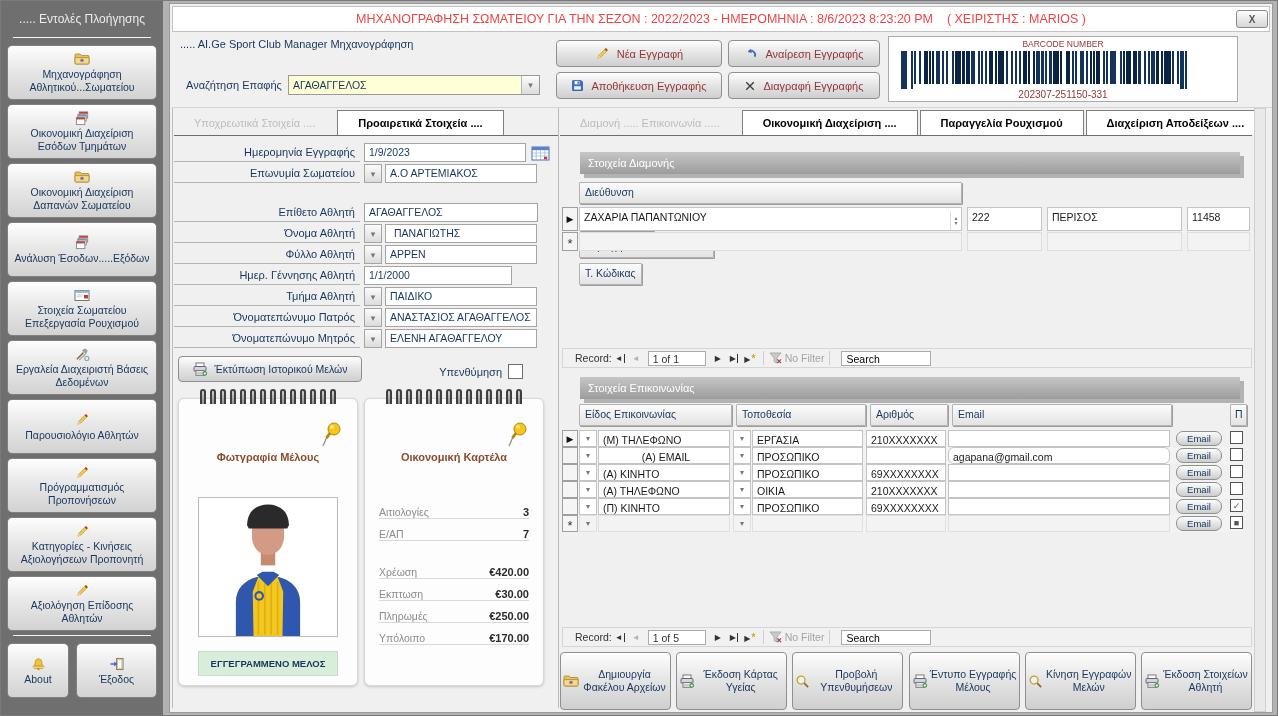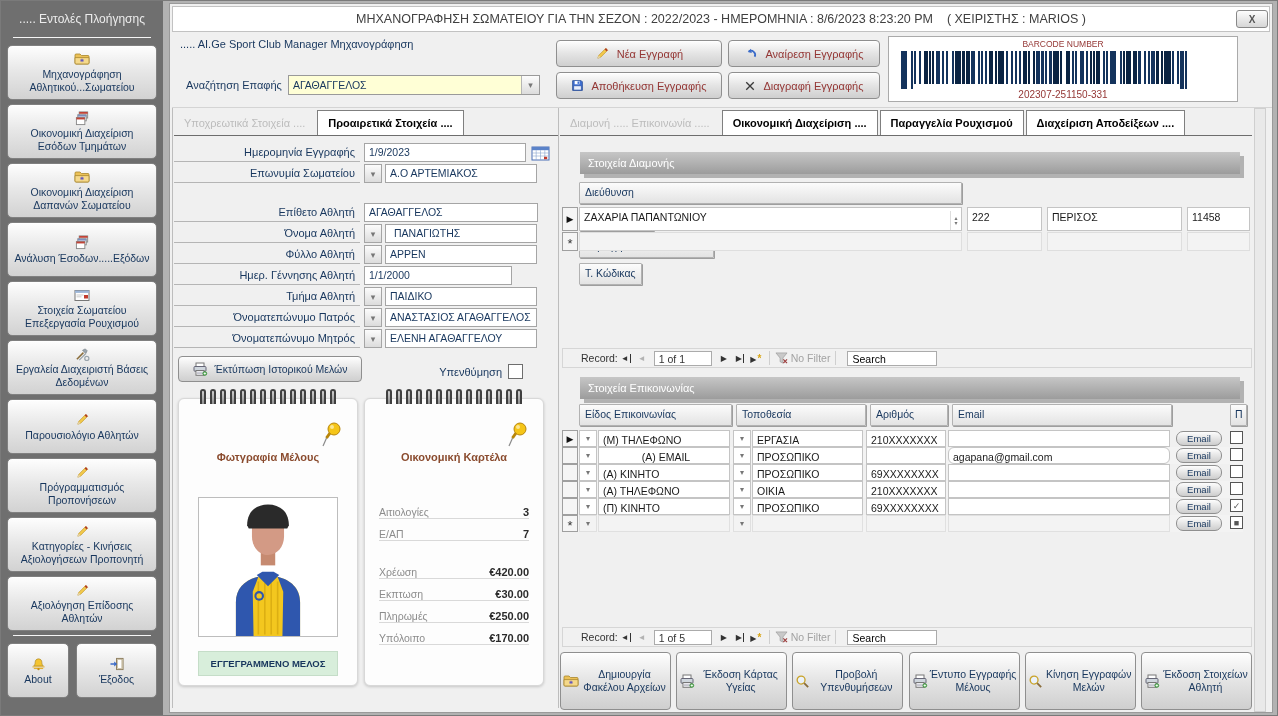--- a/index.html
+++ b/index.html
@@ -17,42 +17,42 @@
   .sb-btn .ic{height:16px;display:flex;align-items:center;justify-content:center;}
   .ic svg{display:block;}
   .sb-bottom{display:flex;gap:7px;margin-top:6px;}
   .sb-bottom .sb-btn{height:55px;margin-bottom:0;}
   .sb-bottom .sb-btn:first-child{width:62px;}
   .sb-bottom .sb-btn:last-child{width:81px;}
 
   
   .main{position:absolute;left:168px;top:2px;width:1104px;height:710px;background:#f0f0f0;border:1px solid #9a9a9a;overflow:hidden;}
   .titlebar{position:absolute;left:2px;top:2px;width:1098px;height:26px;background:#fff;border:1px solid #c2c2c2;
-    text-align:center;line-height:24px;color:#404040;font-size:12.5px;white-space:pre;}
+    text-align:center;line-height:24px;color:#ef4444;font-size:12.5px;white-space:pre;}
   .close-btn{position:absolute;left:1066px;top:6px;width:32px;height:18px;border:1px solid #888;border-radius:3px;
     background:linear-gradient(#fdfdfd,#d6d6d6);color:#555;font-size:10px;font-weight:bold;text-align:center;line-height:16px;cursor:pointer;}
   .header-band{position:absolute;left:2px;top:28px;width:1100px;height:76px;border-bottom:1px solid #d4d4d4;background:#f0f0f0;}
   .app-label{position:absolute;left:8px;top:6px;color:#17365D;font-size:11px;}
   .search-label{position:absolute;left:14px;top:47px;color:#17365D;font-size:11px;}
   .combo{position:absolute;left:116px;top:43px;width:252px;height:20px;background:#FFFFD6;border:1px solid #9a9a9a;display:flex;}
   .combo .val{flex:1;font-size:10.5px;color:#17365D;padding:3px 0 0 4px;overflow:hidden;white-space:nowrap;}
   .dd{width:18px;display:flex;align-items:center;justify-content:center;background:linear-gradient(#fcfcfc,#dcdcdc);border-left:1px solid #b5b5b5;cursor:pointer;}
   .dd::before{content:"\25BE";color:#777;font-size:9px;}
   .act-btn{position:absolute;height:27px;border:1px solid #8f8f8f;border-radius:4px;cursor:pointer;
     background:linear-gradient(#fefefe,#e4e4e4 50%,#cfcfcf);box-shadow:inset 0 1px 0 #fff;
     display:flex;align-items:center;justify-content:center;gap:7px;color:#943634;font-size:11px;}
   .barcode-box{position:absolute;left:716px;top:4px;width:350px;height:66px;background:#fff;border:1px solid #aaa;}
   .bc-title{text-align:center;font-size:8.5px;color:#943634;margin-top:2px;}
   .bc-bars{position:absolute;left:12px;right:12px;top:14px;height:38px;display:flex;align-items:flex-start;overflow:hidden;}
   .bc-bars i{display:block;}
   .bc-num{position:absolute;bottom:1px;width:100%;text-align:center;font-size:10px;color:#943634;}
 
   
   .tabbar{position:absolute;height:26px;border-bottom:1px solid #6d6d6d;display:flex;align-items:flex-end;}
-  .tab{height:25px;padding:0 10px;font-size:11px;display:flex;align-items:center;white-space:nowrap;cursor:pointer;}
+  .tab{height:25px;padding:0 20px;font-size:11px;display:flex;align-items:center;white-space:nowrap;cursor:pointer;}
   .tab.sel{color:#bcbcbc;}
   .tab.off{background:#fff;border:1px solid #7f7f7f;border-bottom:none;color:#000;font-weight:bold;margin-left:2px;}
 
   
   .fields{position:absolute;left:4px;top:138px;width:384px;}
   .frow{display:flex;align-items:flex-end;height:20px;margin-bottom:1px;}
   .frow.gap{margin-top:19px;}
   .flabel{width:186px;text-align:right;color:#17365D;font-size:11px;padding:0 5px 2px 0;border-bottom:1px solid #b5b5b5;height:20px;line-height:20px;}
   .fctrl{display:flex;align-items:center;height:19px;margin-left:4px;}
   .tbox{height:19px;background:#fff;border:1px solid #a5a5a5;font-size:10.5px;color:#17365D;padding:2px 0 0 4px;white-space:nowrap;overflow:hidden;}
@@ -86,21 +86,21 @@
     color:#17365D;font-size:10.5px;padding:3px 0 0 5px;height:22px;border-radius:1px;white-space:nowrap;overflow:hidden;cursor:pointer;}
   .cellbox{background:#fff;border:1px solid #c4c4c4;font-size:10.5px;color:#1a1a1a;padding:3px 0 0 4px;white-space:nowrap;overflow:hidden;}
   .selcol{width:16px;background:#f5f5f5;border:1px solid #9f9f9f;display:flex;align-items:center;justify-content:center;cursor:pointer;}
   .selcol.cur::before{content:"\25B6";font-size:9px;color:#111;}
   .selcol.new::before{content:"*";font-size:13px;color:#333;margin-top:4px;}
   .spin{width:11px;display:flex;flex-direction:column;align-items:center;justify-content:center;color:#777;font-size:6px;line-height:5px;border-left:1px solid #ddd;cursor:pointer;}
   .spin::before{content:"\25B4";}.spin::after{content:"\25BE";}
 
   
   .recnav{position:absolute;left:392px;width:690px;height:20px;background:#f1f1f1;border:1px solid #d6d6d6;
-    display:flex;align-items:center;font-size:10.5px;color:#333;padding-left:18px;}
+    display:flex;align-items:center;font-size:10.5px;color:#333;padding-left:12px;}
   .recnav .nbtn{width:16px;text-align:center;font-size:8px;color:#333;cursor:pointer;}
   .recnav .nbtn.dim{color:#b3b3b3;}
   .nfirst::before{content:"\25C4";border-right:1.5px solid #333;padding-right:1px;}
   .nprev::before{content:"\25C4";}
   .nnext::before{content:"\25B6";}
   .nlast::before{content:"\25B6";border-right:1.5px solid #333;padding-right:1px;}
   .nnew::before{content:"\25B6";}
   .nnew::after{content:"*";color:#d9a514;font-weight:bold;margin-left:1px;font-size:10px;}
   .posbox{width:58px;height:15px;background:#fff;border:1px solid #ababab;font-size:10.5px;padding:1px 0 0 4px;margin:0 4px;}
   .nsep{width:1px;height:14px;background:#cfcfcf;margin:0 5px;}

